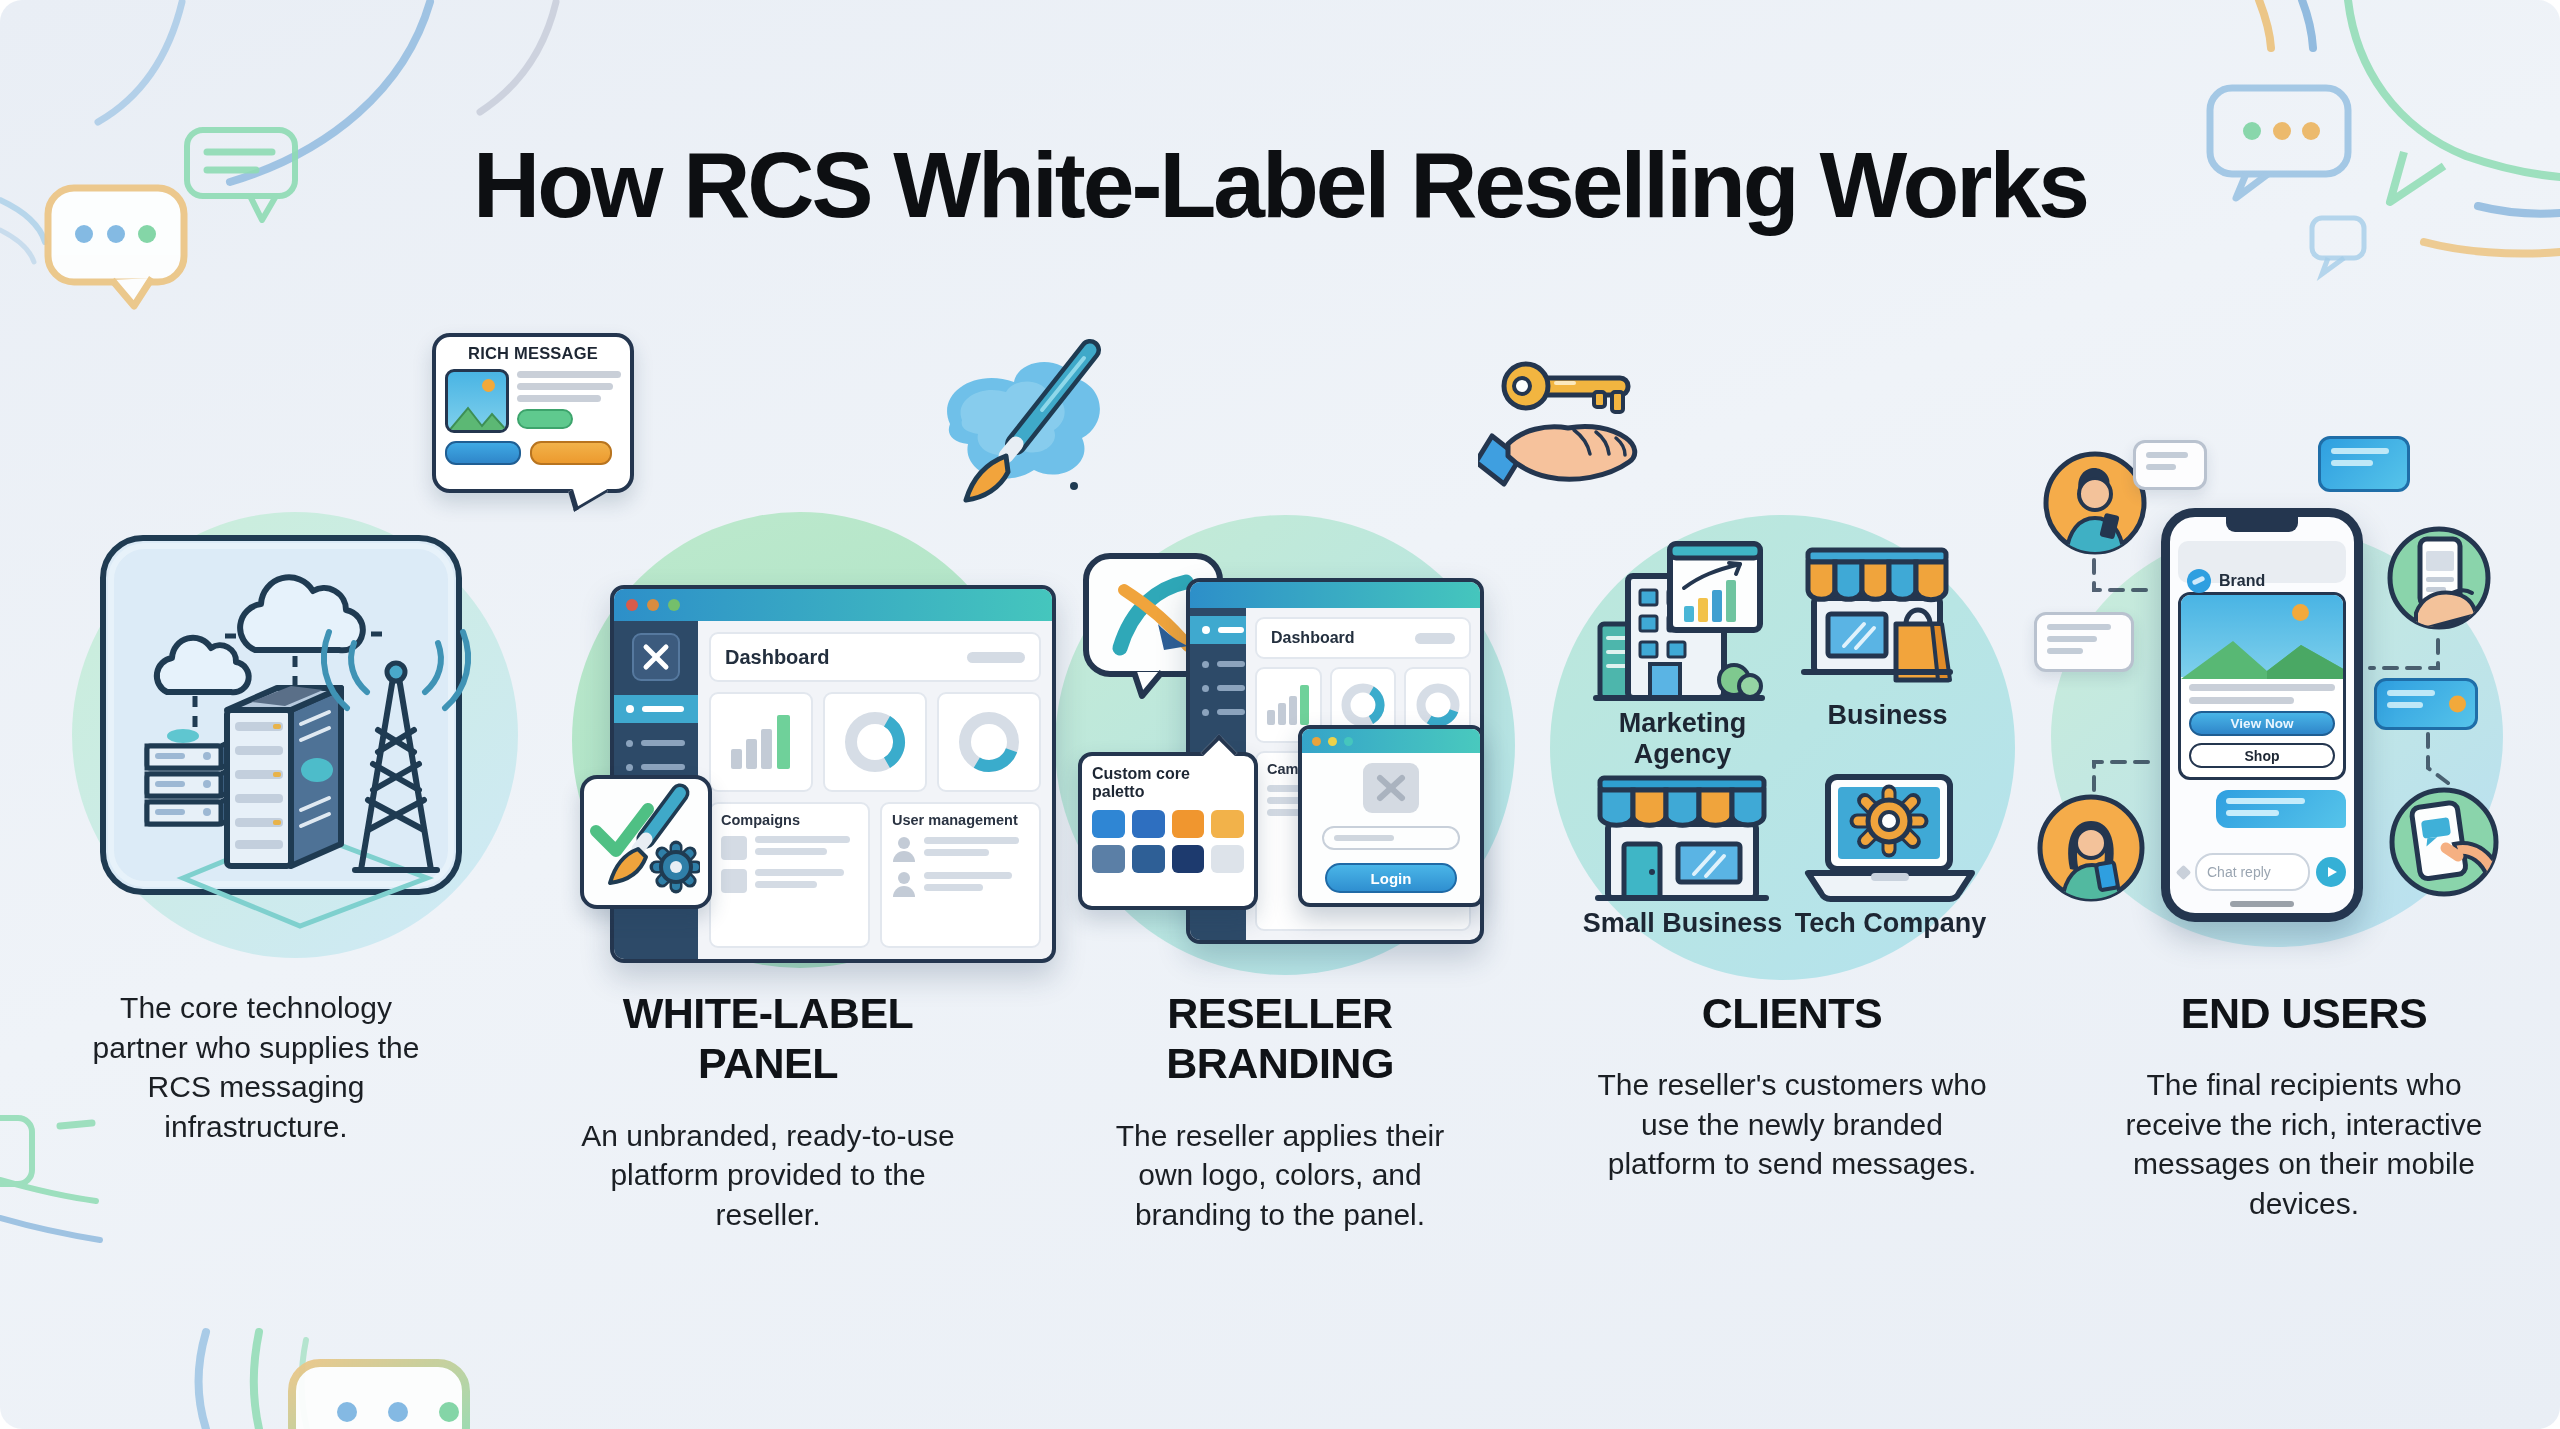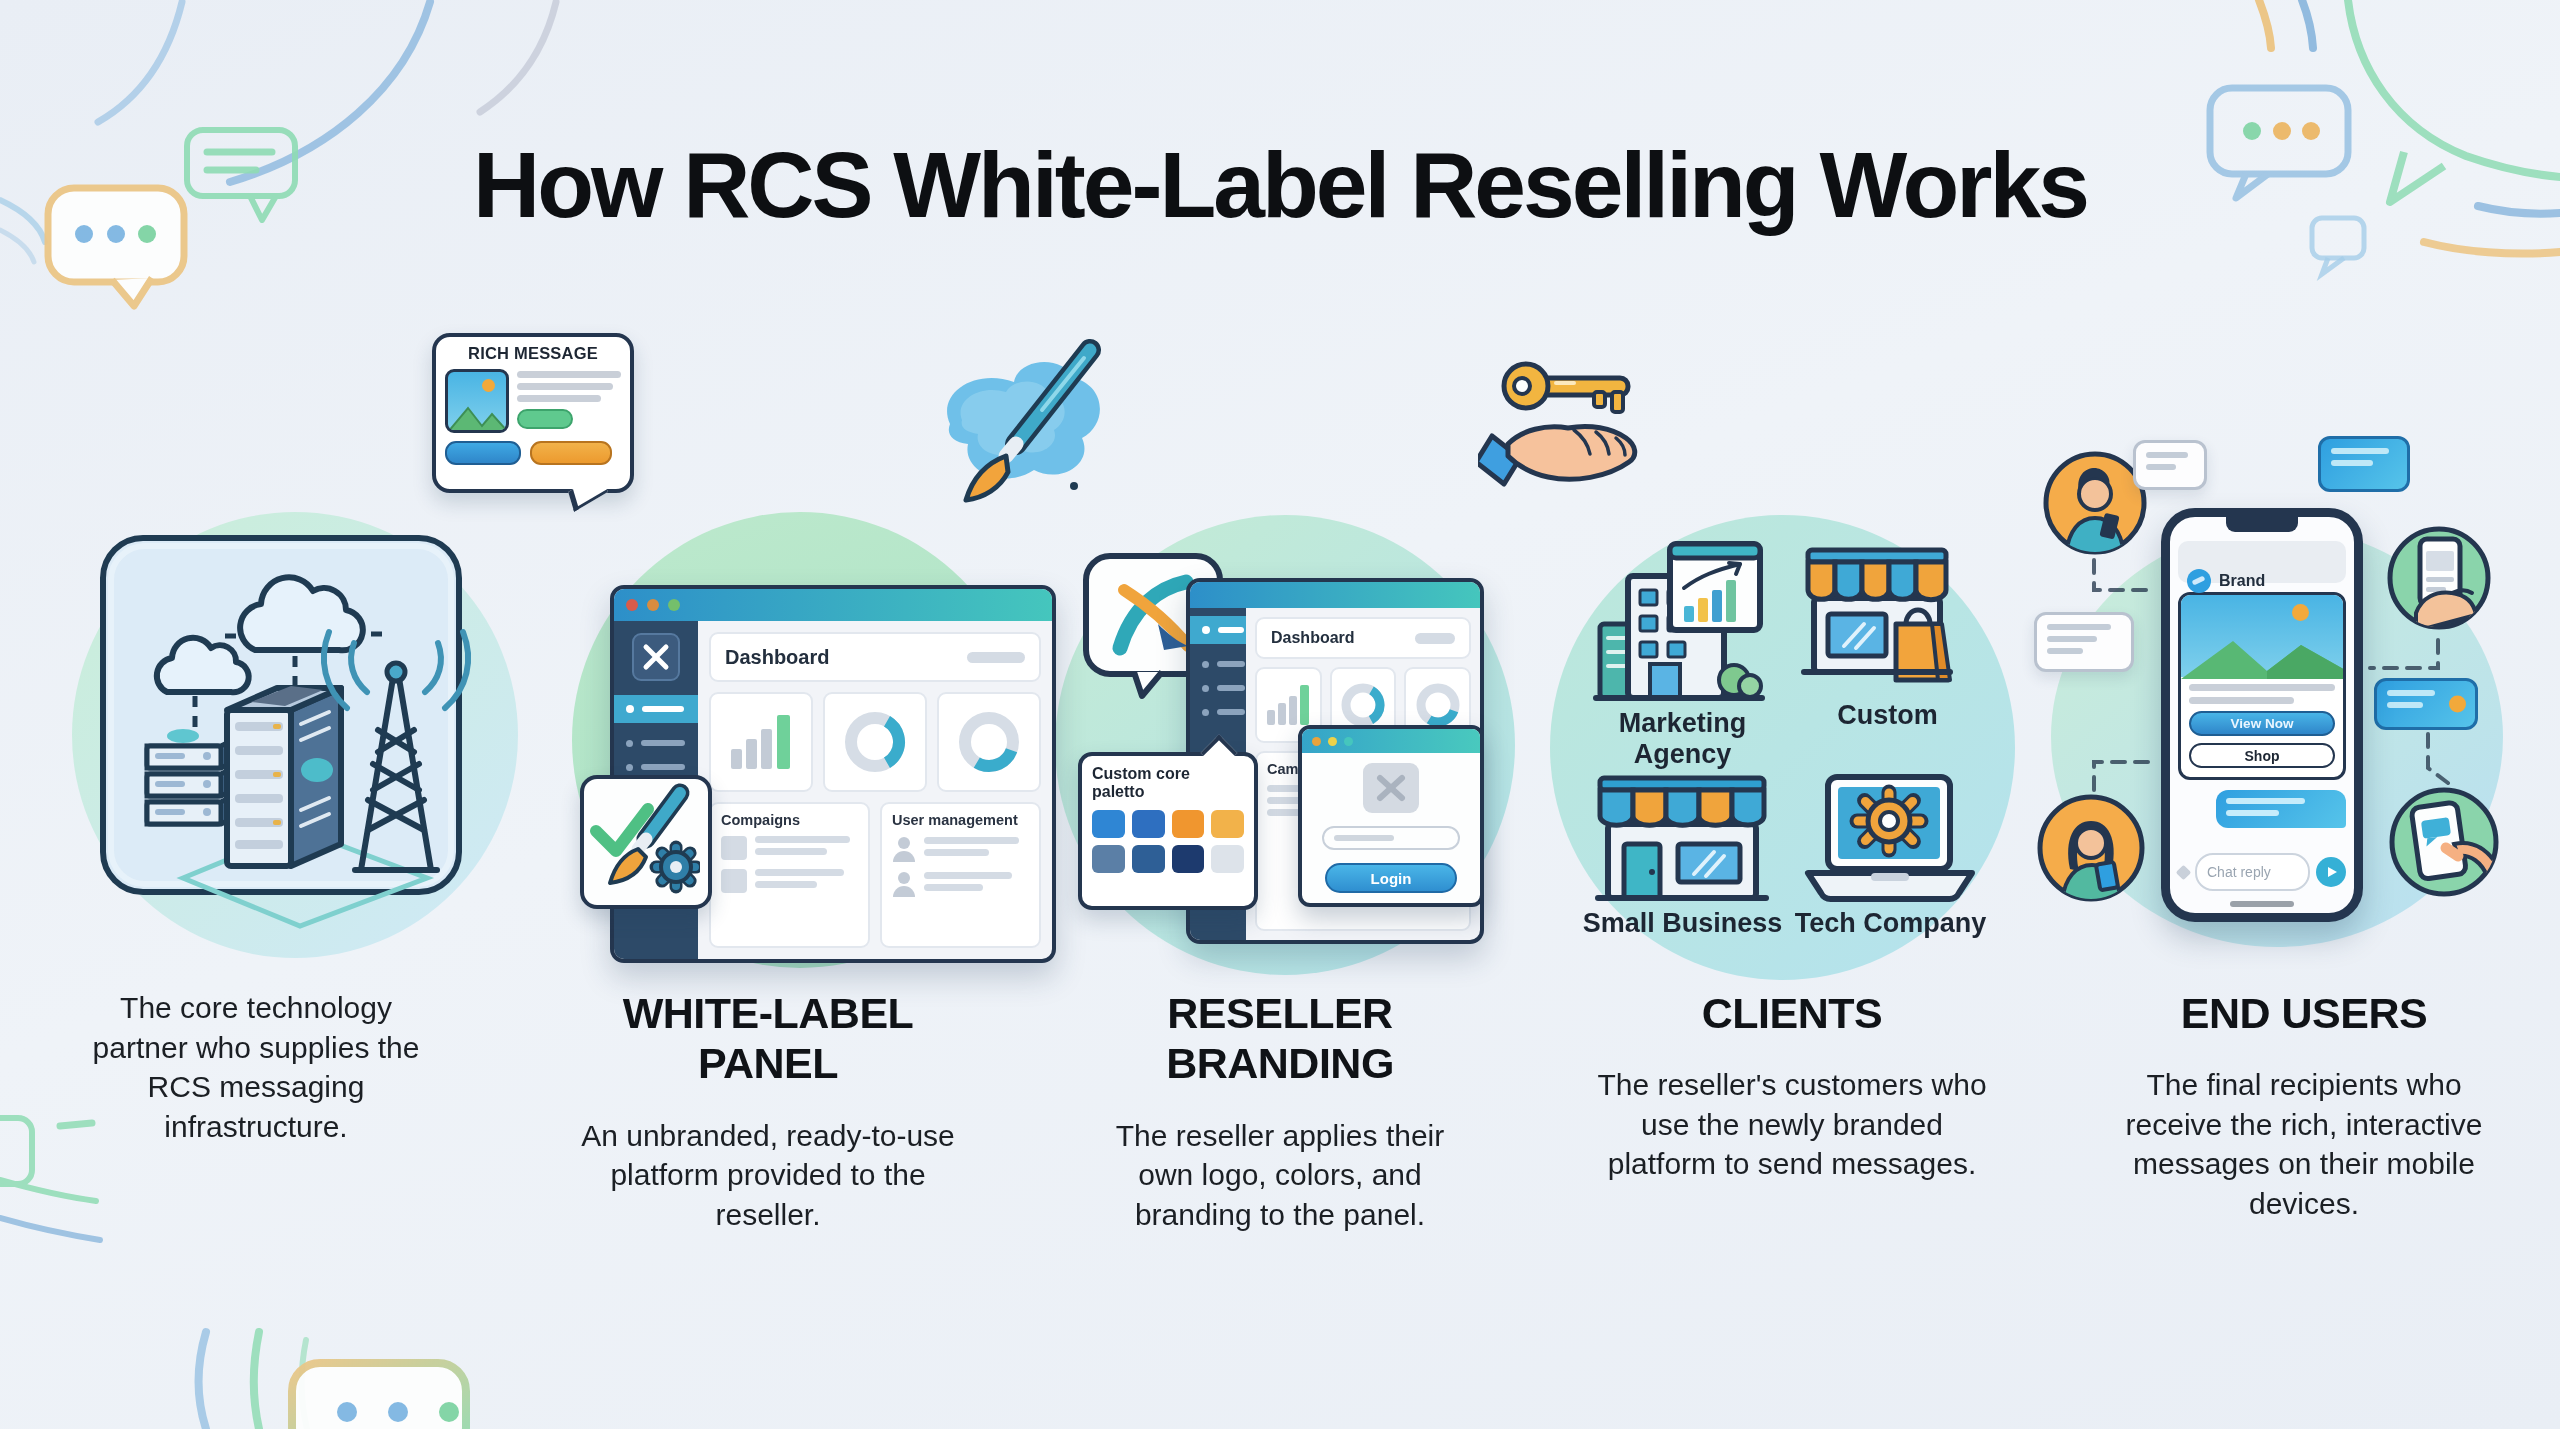--- a/index.html
+++ b/index.html
@@ -1,19 +1,19 @@
 <!DOCTYPE html>
 <html><head>
 <meta charset="utf-8">
 <style>
   html,body{margin:0;padding:0;}
   .canvas{
     position:relative;width:2560px;height:1429px;overflow:hidden;
     background:linear-gradient(160deg,#e9eef5 0%,#eff3f8 45%,#e9eef5 100%);
-    font-family:"Liberation Sans", sans-serif;color:#15181d;
+    font-family:"Liberation Sans", sans-serif;color:#15181d;border-radius:22px;
   }
   svg{display:block;}
   .abs{position:absolute;}
   
   .title{
     position:absolute;top:132px;left:0;width:100%;text-align:center;margin:0;
     font-size:93px;font-weight:800;letter-spacing:-3px;color:#0d0f12;
   }
   
   .bgcircle{position:absolute;border-radius:50%;}
@@ -697,21 +697,21 @@
           <line x1="105.6" y1="43.4" x2="112.6" y2="36.4"></line>
       </g>
       <circle cx="89" cy="56" r="21" fill="#f0a43c" stroke="#24364f" stroke-width="5"></circle>
       <circle cx="89" cy="56" r="9" fill="#fdfefe" stroke="#24364f" stroke-width="4"></circle>
     </g>
     <path d="M8,108 h164 l-13,20 a11,11 0 0 1 -10,6 H31 a11,11 0 0 1 -10,-6 z" fill="#eef3f8" stroke="#24364f" stroke-width="6" stroke-linejoin="round"></path>
     <rect x="71" y="108" width="38" height="8" rx="4" fill="#c9d2dd"></rect>
   </svg>
 
   <div class="clabel" style="left:1595px;top:708px;width:175px">Marketing Agency</div>
-  <div class="clabel" style="left:1795px;top:700px;width:185px">Custom</div>
+  <div class="clabel" style="left:1795px;top:700px;width:185px">Business</div>
   <div class="clabel" style="left:1565px;top:908px;width:235px">Small Business</div>
   <div class="clabel" style="left:1788px;top:908px;width:205px">Tech Company</div>
 
   <svg class="abs" style="left:2042px;top:450px" width="106" height="106" viewBox="0 0 106 106">
     <defs>
         <clipPath id="avc1">
           <circle cx="53" cy="53" r="49"></circle>
         </clipPath>
       </defs>
     <circle cx="53" cy="53" r="49" fill="#f5ac4a" stroke="#24364f" stroke-width="5"></circle>

